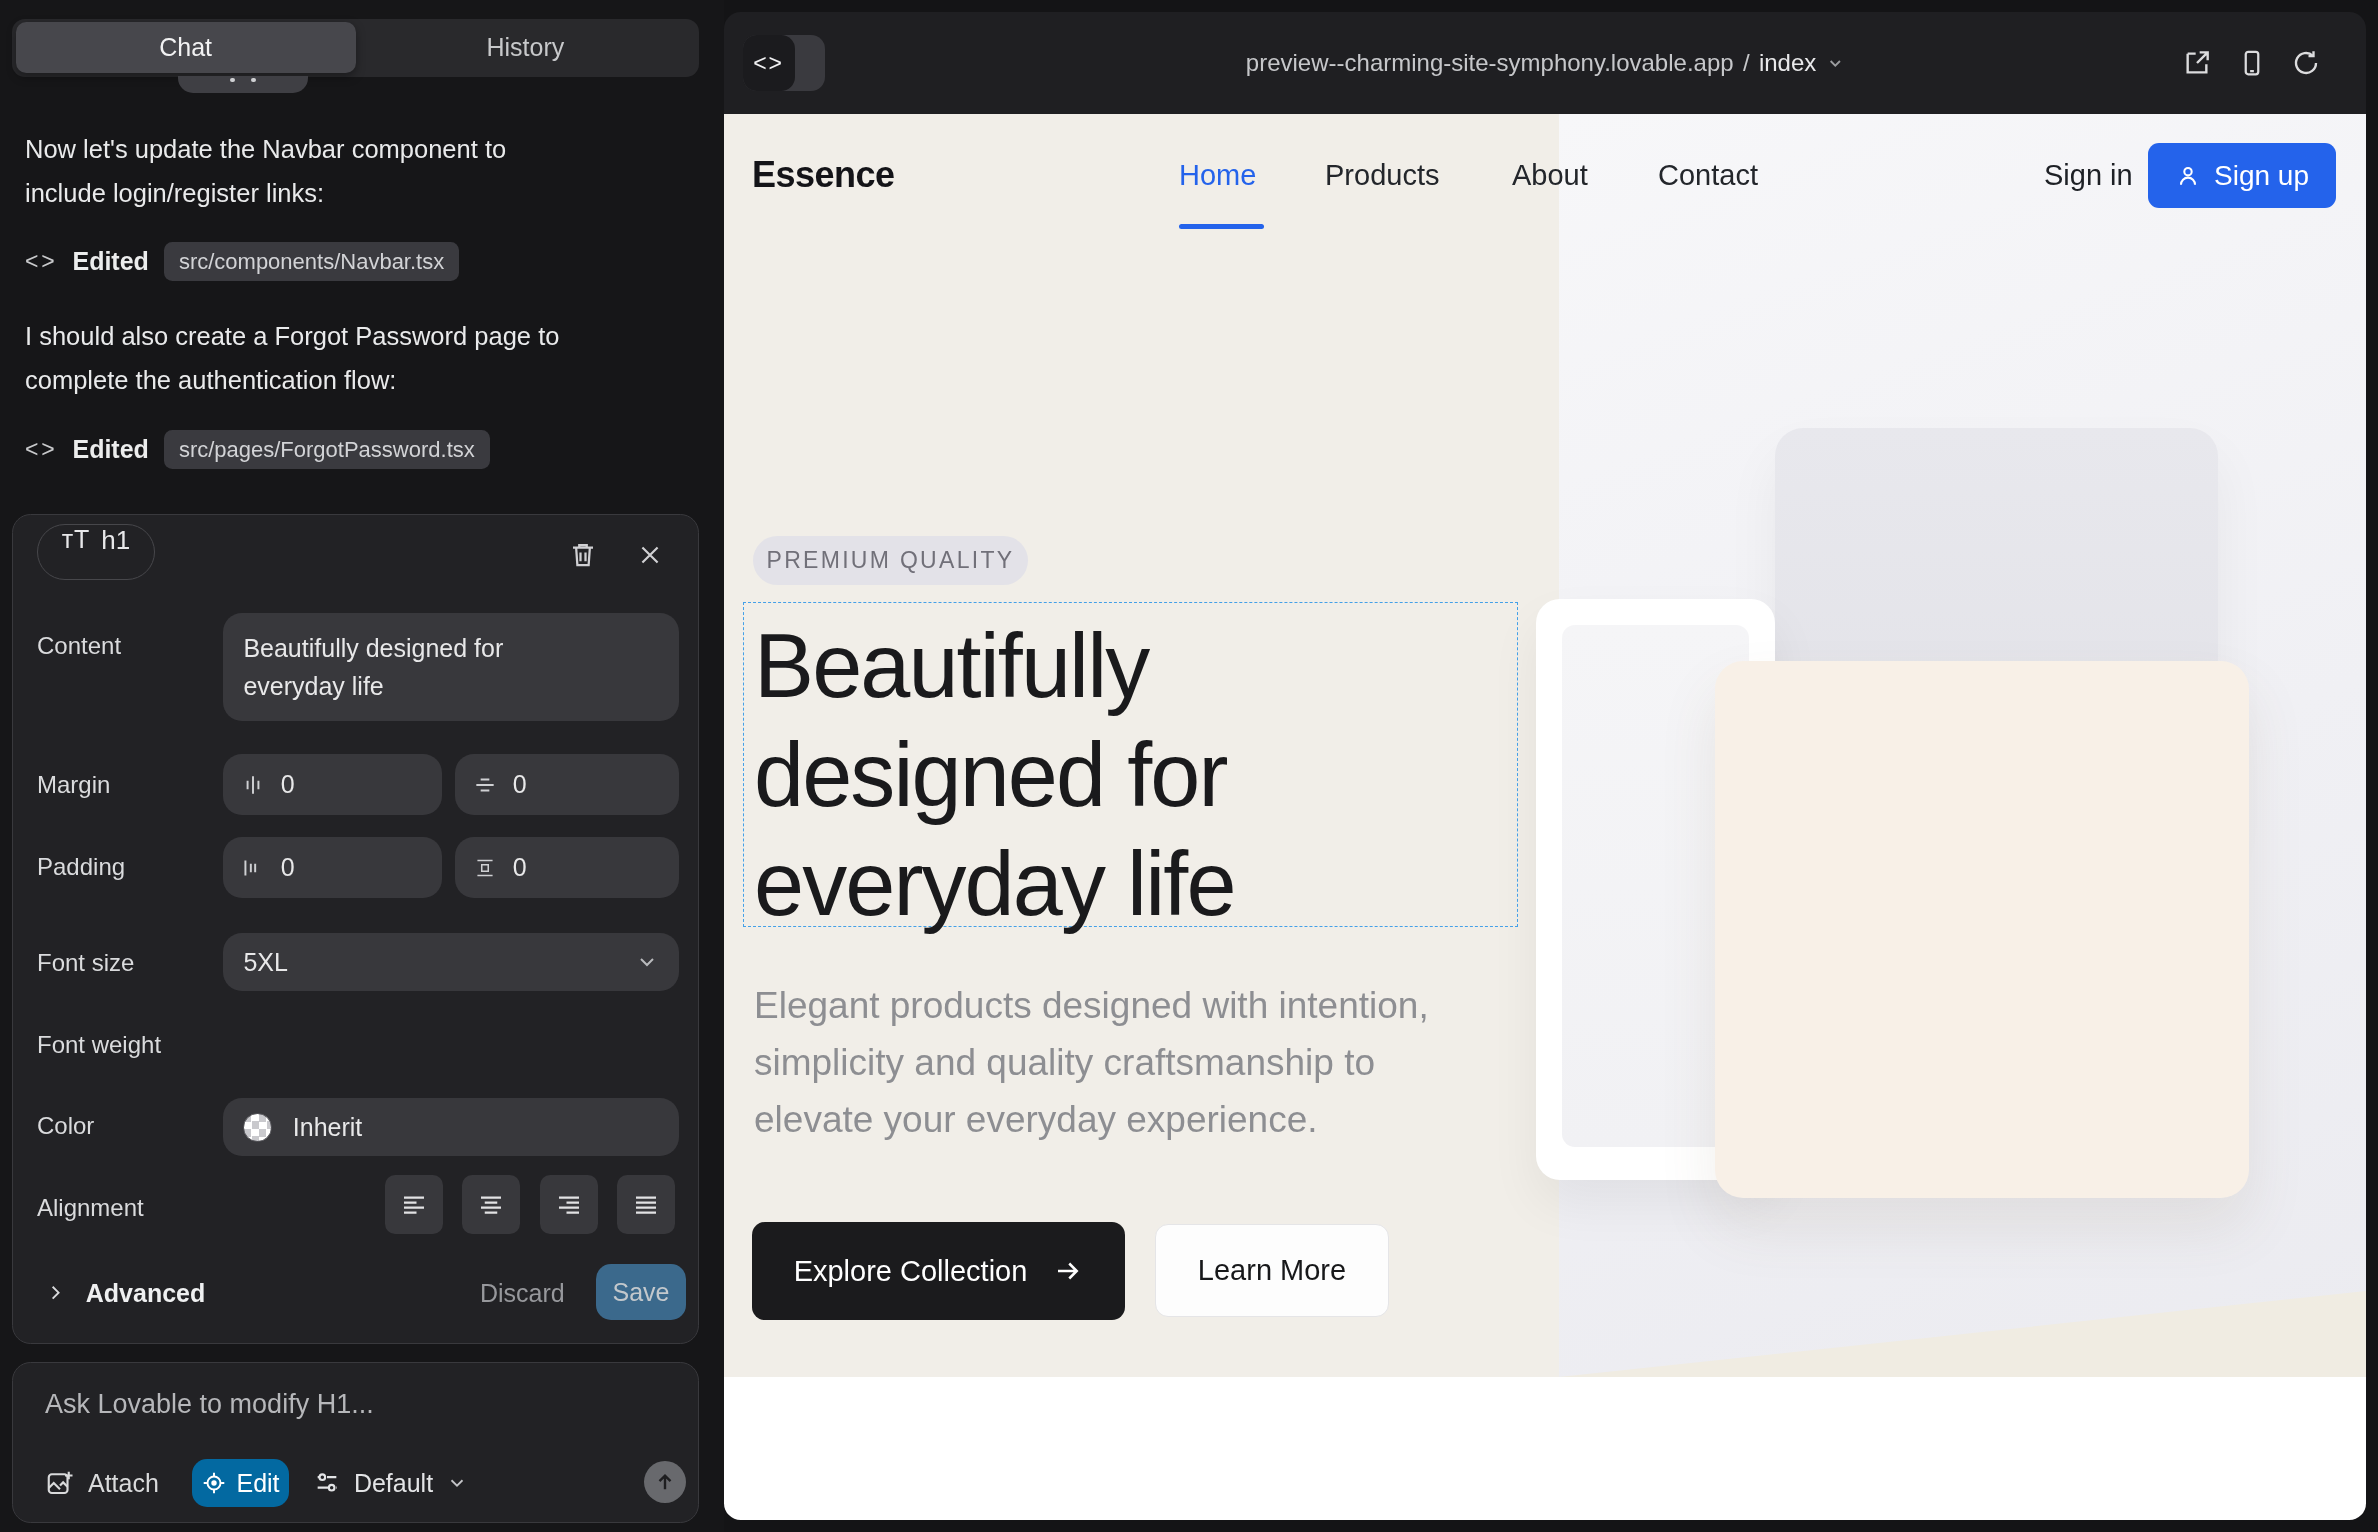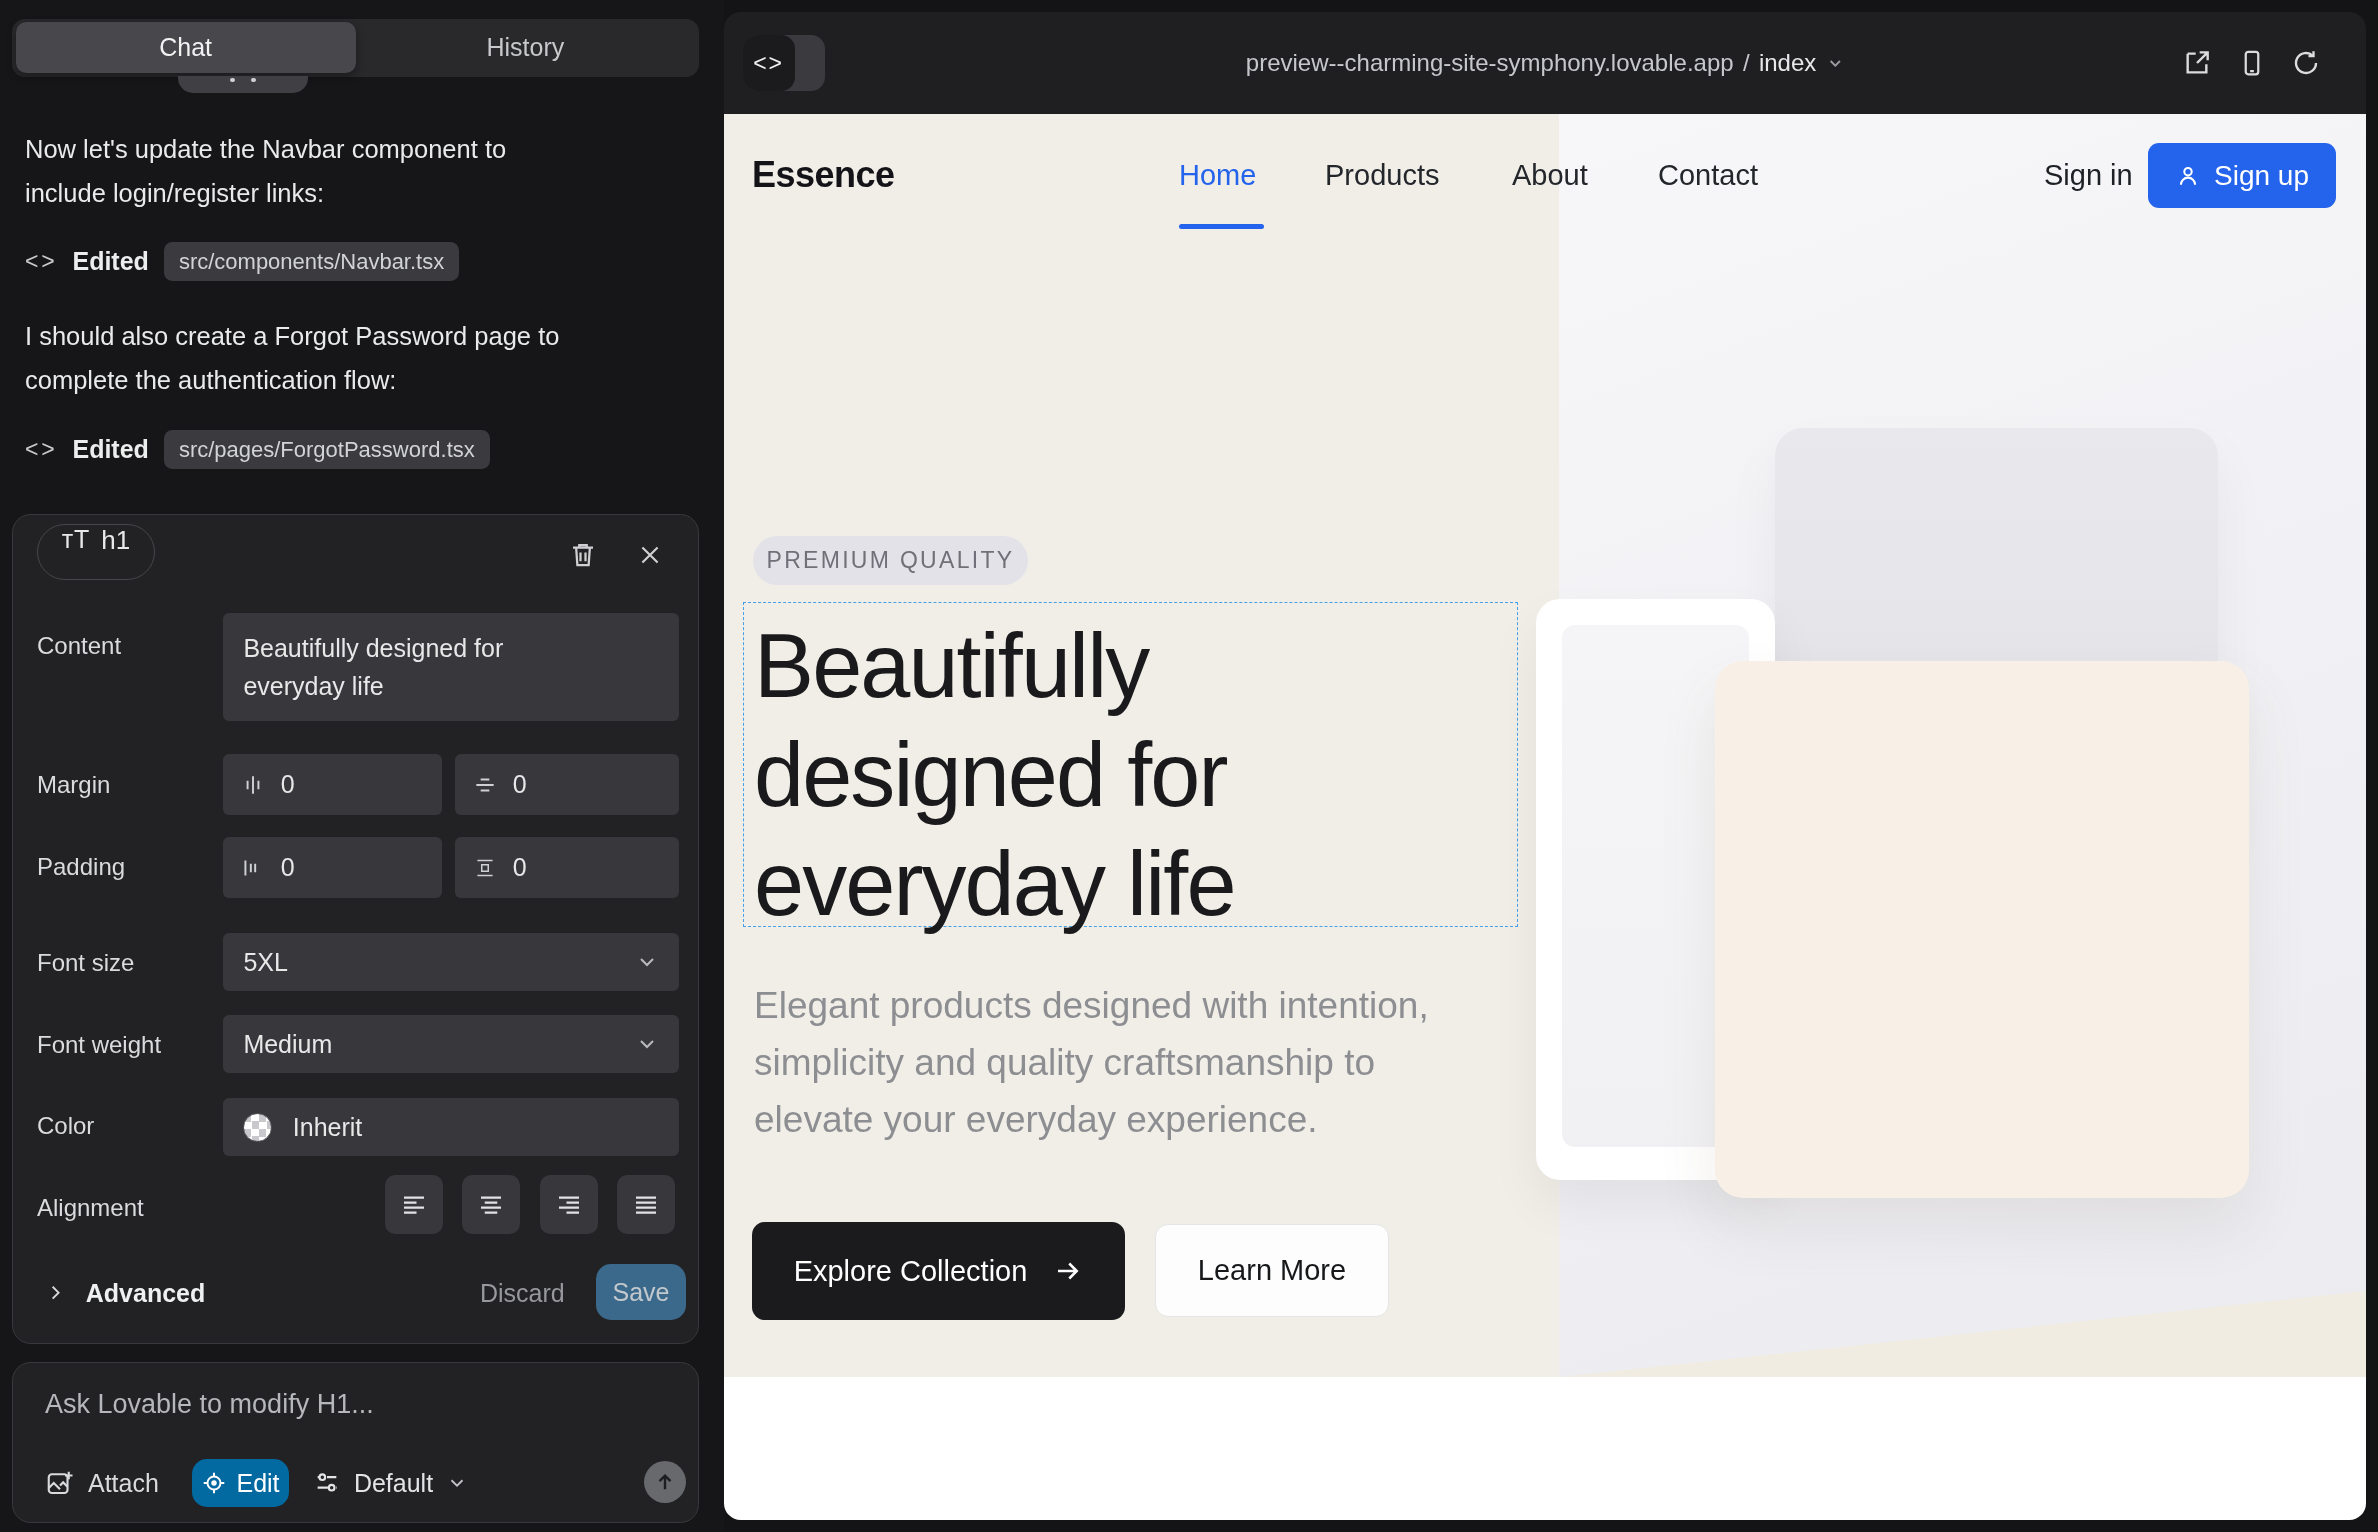--- a/index.html
+++ b/index.html
@@ -33,21 +33,21 @@
   #editor { top:514px; height:830px; }
   .tag-pill { position:absolute; left:24px; top:9.3px; width:118px; height:56px;
     border:1.4px solid #47474b; border-radius:28px; display:flex; 
     justify-content:center; gap:11px; color:#e8e8ea; }
   .tag-pill .ticon { font-size:25px; letter-spacing:0.9px; }
   .tag-pill .tname { font-size:26px; }
   .icon-btn { position:absolute; width:46px; height:46px; display:flex; align-items:center;
     justify-content:center; color:#d0d0d3; cursor:pointer; }
   .row-label { position:absolute; left:24px; font-size:24px; font-weight:500; color:#dadbdd;
     transform:translateY(-50%); }
-  .field { position:absolute; background:#38383c; border-radius:6px; color:#e8e8e9; }
+  .field { position:absolute; background:#38383c; border-radius:19px; color:#e8e8e9; }
   .textarea { left:210px; top:98px; width:456px; height:108px; padding:16px 88px 16px 20.4px;
     font-size:25px; line-height:38px; }
   .minifield { height:61px; display:flex; align-items:center; gap:15px; padding-left:16.7px; }
   .minifield .num { font-size:25px; }
   .selectfield { left:210px; width:456px; height:58px; display:flex; align-items:center;
     padding:0 20.4px; font-size:25px; }
   .selectfield .chev { margin-left:auto; }
   .swatch { width:29px; height:29px; border-radius:50%; margin-right:20.4px; border:0.9px solid #55555a;
     background:
       repeating-conic-gradient(#ffffff 0 25%, #c9c9cd 0 50%) 0 0 / 15px 15px; }
@@ -224,26 +224,20 @@
 
     <div class="row-label" style="top:448px">Font size</div>
     <div class="field selectfield" style="top:418px">
       <span>5XL</span>
       <svg class="chev" width="24" height="24" viewBox="0 0 24 24" fill="none" stroke="#b9babd" stroke-width="2">
           <path d="M6 9l6 6 6-6"></path>
         </svg>
     </div>
 
     <div class="row-label" style="top:530px">Font weight</div>
-    <div class="field selectfield" style="top:500px">
-      <span>Medium</span>
-      <svg class="chev" width="24" height="24" viewBox="0 0 24 24" fill="none" stroke="#b9babd" stroke-width="2">
-          <path d="M6 9l6 6 6-6"></path>
-        </svg>
-    </div>
 
     <div class="row-label" style="top:611px">Color</div>
     <div class="field selectfield" style="top:583px">
       <span class="swatch"></span>
       <span>Inherit</span>
     </div>
 
     <div class="row-label" style="top:693px">Alignment</div>
     <div class="align-btn" style="left:372px">
       <svg width="30" height="30" viewBox="0 0 24 24" stroke="#e2e2e4" stroke-width="1.8" fill="none">

